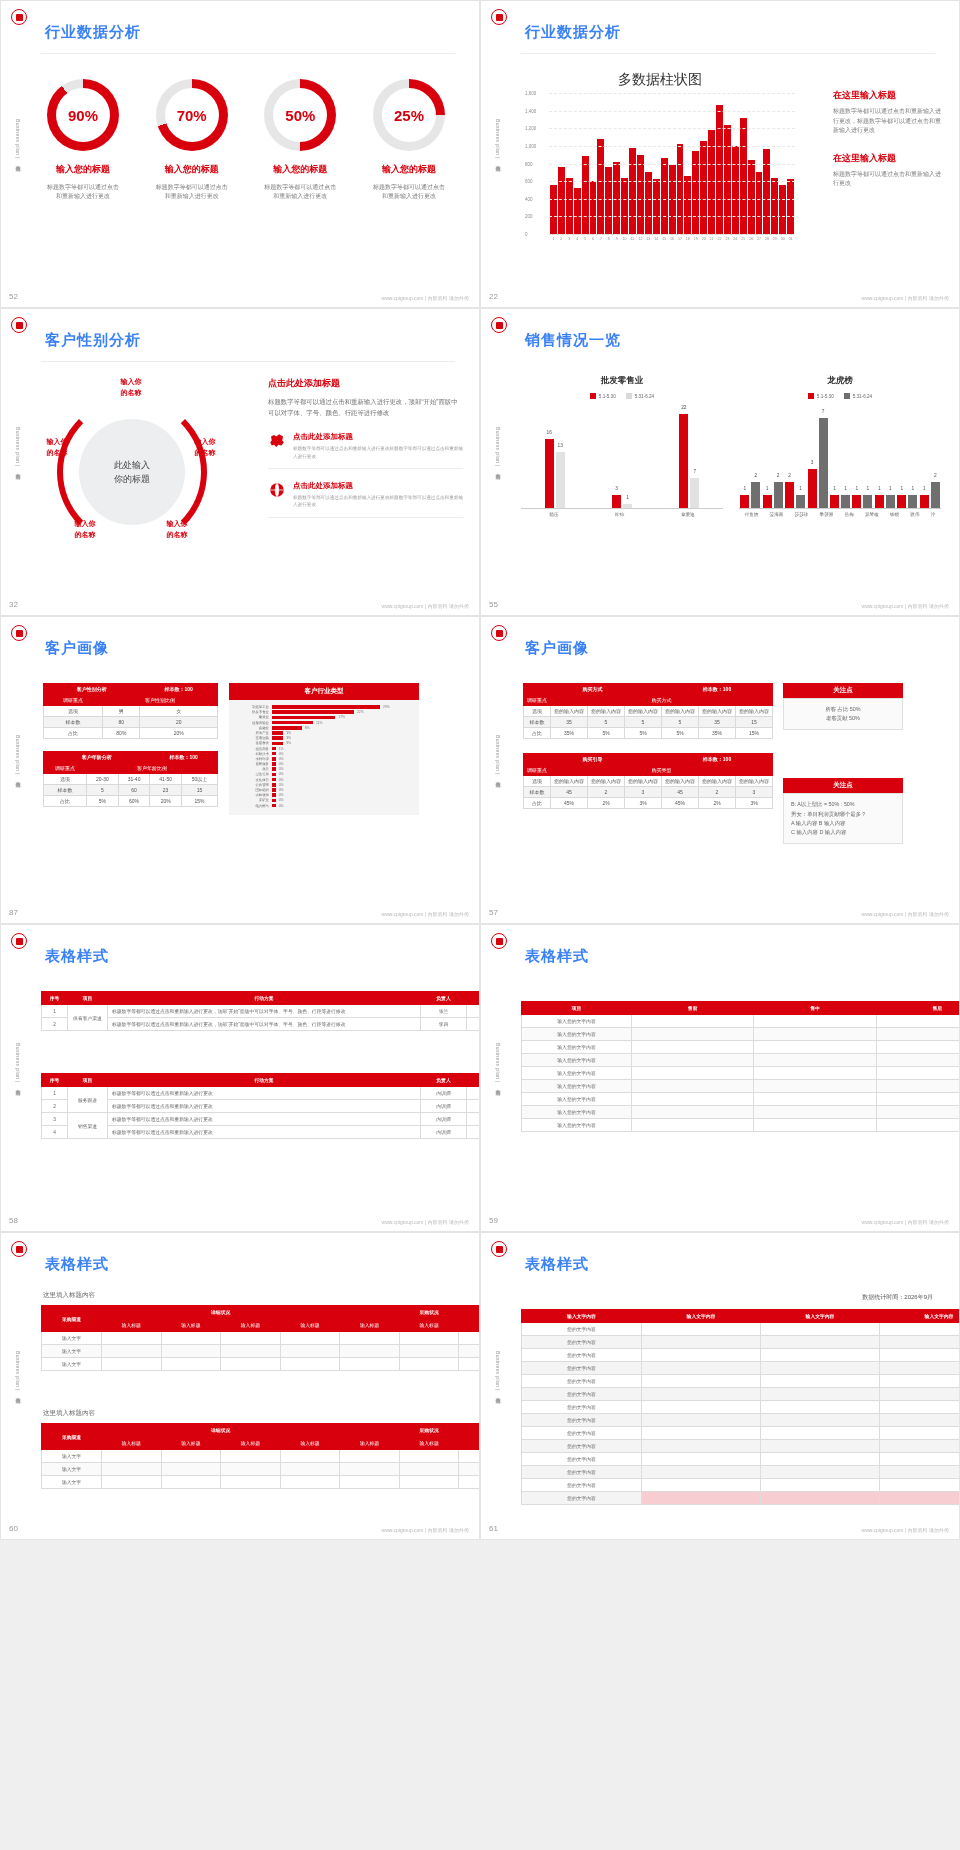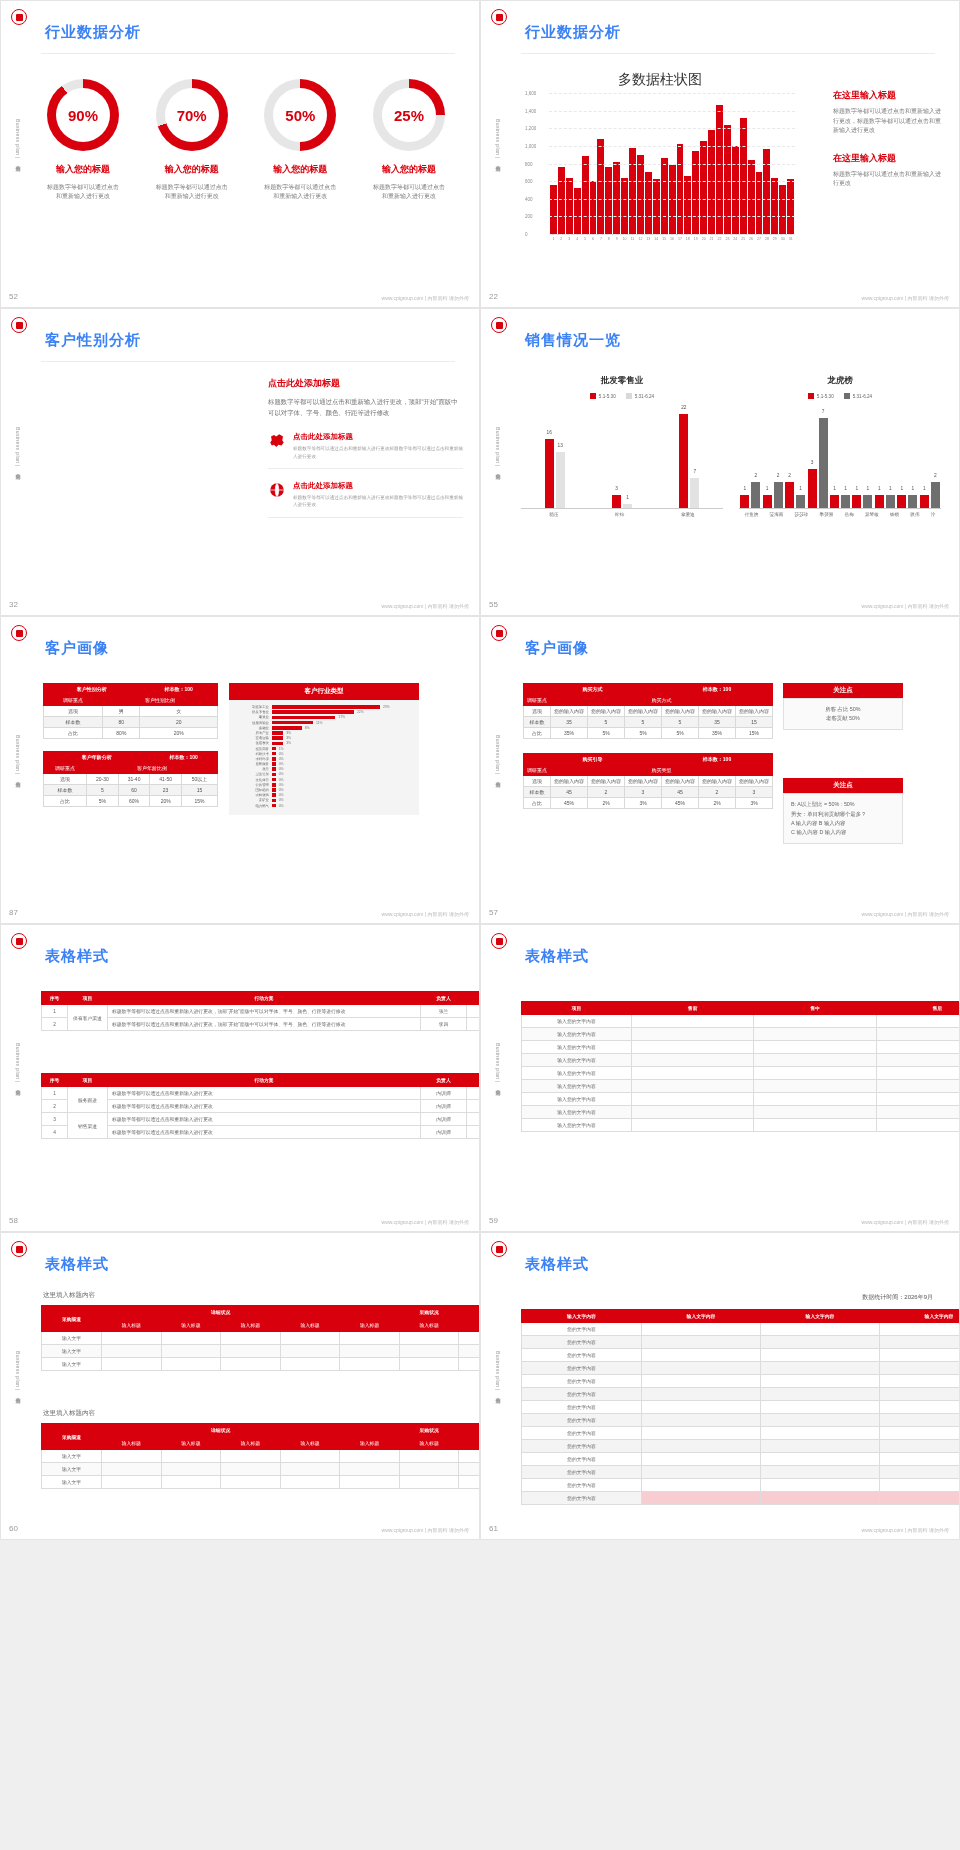--- a/index.html
+++ b/index.html
@@ -281,20 +281,37 @@
   </div>
 
   <div class="slide">
     <div class="logo-mark">
         <i></i>
       </div>
     <div class="side-label">Business plan | 商业计划书</div>
     <div class="slide-title">客户性别分析</div>
     <div class="baseline"></div>
 
+    <div class="rel-wrap">
+      <div class="rel-ring"></div>
+      <div class="rel-core">
+        <span>此处输入</span>
+        <span>你的标题</span>
+      </div>
+      <div class="rel-node" style="left:76px; top:-2px; white-space:pre-line;">输入你
+的名称</div>
+      <div class="rel-node" style="left:150px; top:58px; white-space:pre-line;">输入你
+的名称</div>
+      <div class="rel-node" style="left:122px; top:140px; white-space:pre-line;">输入你
+的名称</div>
+      <div class="rel-node" style="left:30px; top:140px; white-space:pre-line;">输入你
+的名称</div>
+      <div class="rel-node" style="left:2px; top:58px; white-space:pre-line;">输入你
+的名称</div>
+    </div>
 
     <div class="rel-right">
       <h4>点击此处添加标题</h4>
       <p class="lead">标题数字等都可以通过点击和重新输入进行更改，顶部“开始”面版中可以对字体、字号、颜色、行距等进行修改</p>
 
       <div class="rel-item">
         <span class="rel-ico">
           <svg viewBox="0 0 24 24" width="18" height="18">
               <path fill="#d9000d" d="M4 6l4-2 3 2 4-3 5 3-1 5 2 3-3 4-4-1-3 3-3-3-3 1-2-4 2-3z"></path>
             </svg>

